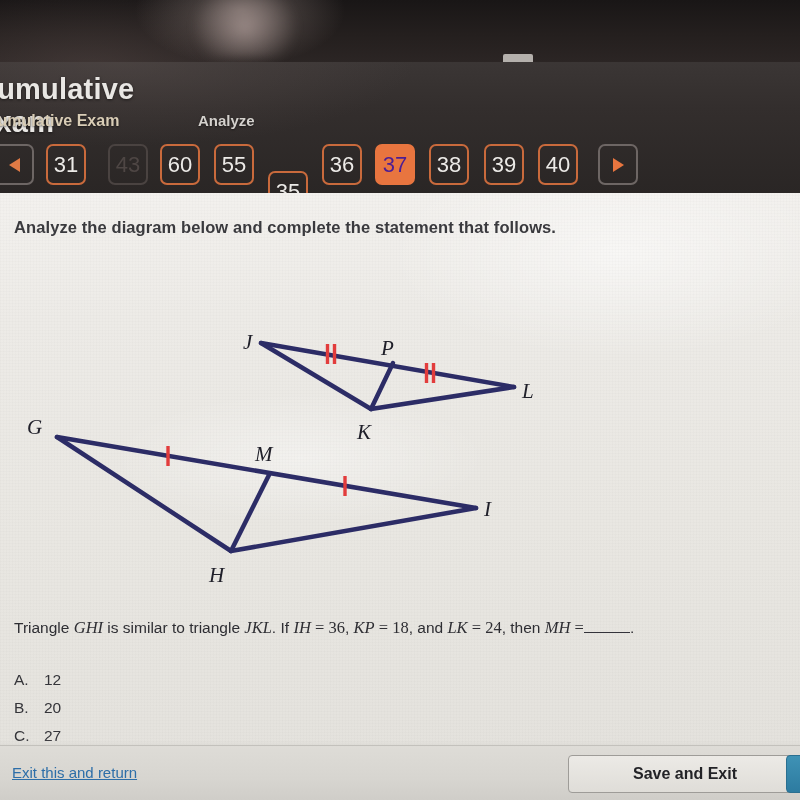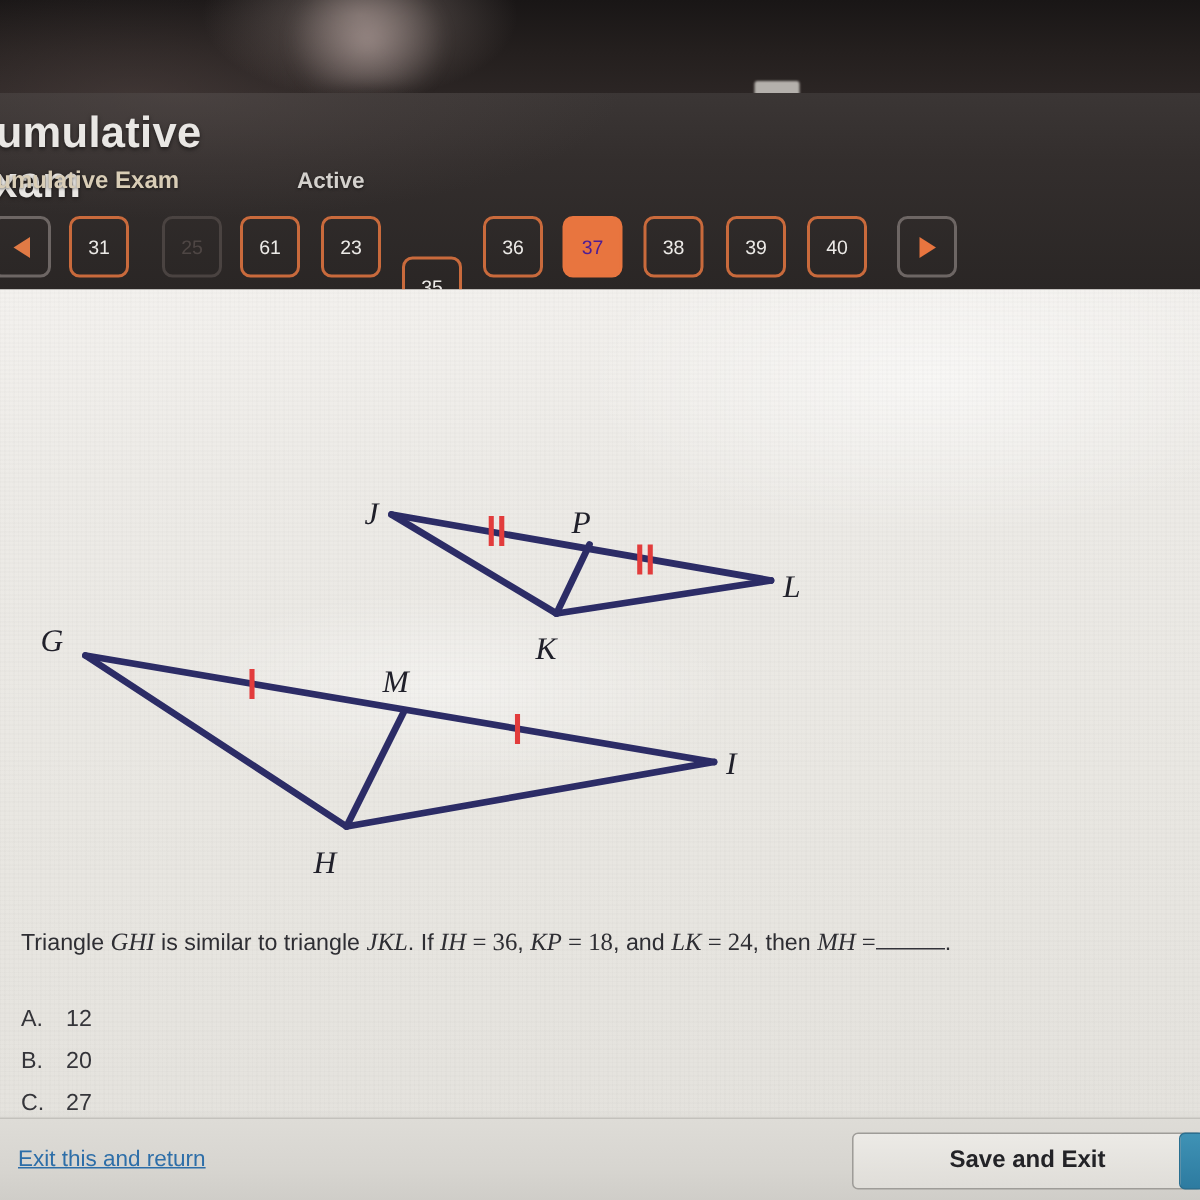--- a/index.html
+++ b/index.html
@@ -55,21 +55,21 @@
     font-size:15px;font-weight:bold;color:#d4d1cd;
     text-shadow:0 1px 2px rgba(0,0,0,.5);
   }
 
   
   .pager{position:absolute;left:0;top:82px;height:48px;}
   .pg{
     position:absolute;top:0;width:40px;height:41px;
     border:2px solid #c96a3c;border-radius:7px;
     display:flex;align-items:center;justify-content:center;
-    font-size:13px;color:#eceae7;background:transparent;
+    font-size:22px;color:#eceae7;background:transparent;
     box-sizing:border-box;
   }
   .pg.current{background:#e8753f;border-color:#e8753f;color:#4c1d95;}
   .pg.muted{border-color:#4a4341;color:#4e4644;}
   .pg.arrow{border-color:#6d6664;}
   .arrow-glyph{
     width:0;height:0;border-top:7px solid transparent;border-bottom:7px solid transparent;
   }
   .arrow-left .arrow-glyph{border-right:11px solid #e07a45;}
   .arrow-right .arrow-glyph{border-left:11px solid #e8753f;}
@@ -157,45 +157,46 @@
   <div class="topstrip">
     <div class="glare"></div>
     <div class="notch"></div>
   </div>
 
   <div class="examhead">
     <div class="title-pos">
       <div class="exam-title">Cumulative Exam</div>
     </div>
     <div class="crumb">Cumulative Exam</div>
-    <div class="active-lbl">Active</div>
+    <div class="active-lbl">Analyze</div>
     <div class="pager" id="pager">
         <div class="pg arrow arrow-left" style="left: -6px;">
           <span class="arrow-glyph"></span>
         </div>
         <div class="pg" style="left: 46px;">31</div>
-        <div class="pg muted" style="left: 108px;">25</div>
-        <div class="pg" style="left: 160px;">61</div>
-        <div class="pg" style="left: 214px;">23</div>
+        <div class="pg muted" style="left: 108px;">43</div>
+        <div class="pg" style="left: 160px;">60</div>
+        <div class="pg" style="left: 214px;">55</div>
         <div class="pg" style="left: 268px; margin-top: 27px;">35</div>
         <div class="pg" style="left: 322px;">36</div>
         <div class="pg current" style="left: 375px;">37</div>
         <div class="pg" style="left: 429px;">38</div>
         <div class="pg" style="left: 484px;">39</div>
         <div class="pg" style="left: 538px;">40</div>
         <div class="pg arrow arrow-right" style="left: 598px;">
           <span class="arrow-glyph"></span>
         </div>
       </div>
   </div>
 
   <div class="paper">
     <div class="sheen"></div>
     <div class="texture"></div>
 
+    <div class="qprompt">Analyze the diagram below and complete the statement that follows.</div>
 
     <div class="figure">
       <svg id="figure-svg" width="620" height="300" viewBox="0 0 620 300">
           <line x1="261" y1="50" x2="514" y2="94" stroke="#2c2c66" stroke-width="4.5" stroke-linecap="round"></line>
           <line x1="261" y1="50" x2="371" y2="116" stroke="#2c2c66" stroke-width="4.5" stroke-linecap="round"></line>
           <line x1="371" y1="116" x2="514" y2="94" stroke="#2c2c66" stroke-width="4.5" stroke-linecap="round"></line>
           <line x1="371" y1="116" x2="393" y2="70" stroke="#2c2c66" stroke-width="4.5" stroke-linecap="round"></line>
           <g>
             <line x1="327.5" y1="51" x2="327.5" y2="71" stroke="#e23c3c" stroke-width="3.4" stroke-linecap="butt"></line>
             <line x1="334.5" y1="51" x2="334.5" y2="71" stroke="#e23c3c" stroke-width="3.4" stroke-linecap="butt"></line>

